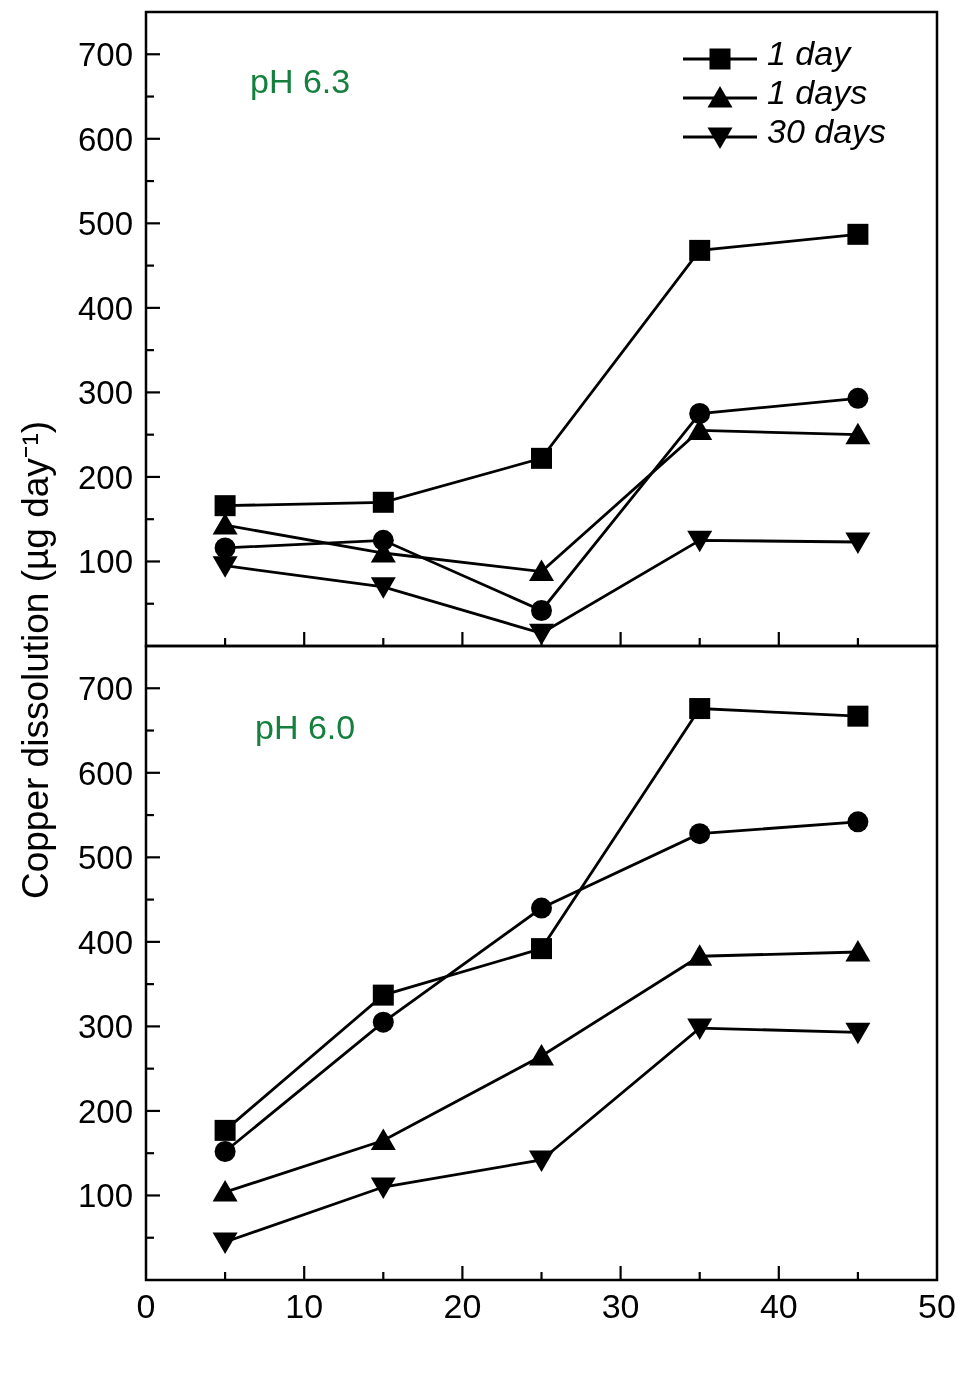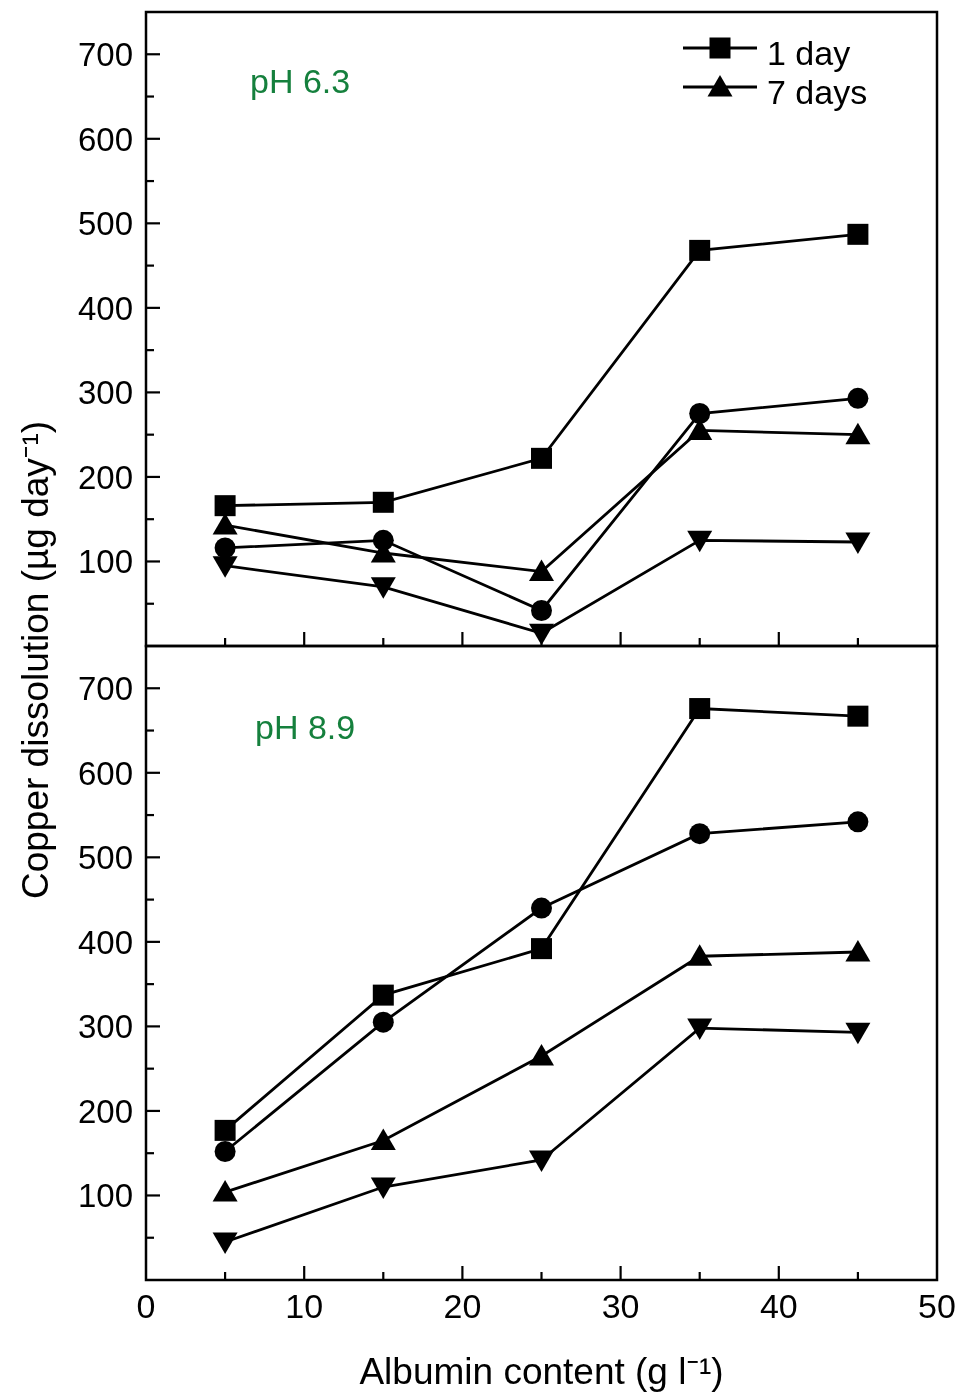--- a/index.html
+++ b/index.html
@@ -10,21 +10,21 @@
   .chart-svg{position:absolute;left:0;top:0;}
   .chart-svg text{font-family:"Liberation Sans", sans-serif;fill:#000;}
   .ph-label{position:absolute;font-size:34px;color:#15803d;}
   .ph-label-1{left:250px;top:62px;}
   .ph-label-2{left:255px;top:708px;}
   .axis-title{position:absolute;font-size:37px;color:#000;}
   .x-axis-title{left:146px;top:1344px;width:791px;text-align:center;}
   .y-axis-title{left:33px;top:660px;transform:translate(-50%,-50%) rotate(-90deg);
     white-space:nowrap;}
   .legend{position:absolute;left:683px;top:34px;}
-  .legend-row{display:flex;align-items:flex-start;height:39px;}
+  .legend-row{display:flex;align-items:flex-end;height:39px;font-style:italic;}
   .legend-label{font-size:34px;margin-left:10px;white-space:nowrap;}
   .legend-icon{display:block;}
 </style>
 </head>
 <body>
 
 <div class="figure">
 
   <svg class="chart-svg" id="chart" width="965" height="1396" viewBox="0 0 965 1396">
       <g>
@@ -160,36 +160,42 @@
           <polygon fill="#000000" stroke="none" points="383.3,1199.0133333333333 370.8,1177.5133333333333 395.8,1177.5133333333333"></polygon>
           <polygon fill="#000000" stroke="none" points="541.5,1171.9626666666666 529,1150.4626666666666 554,1150.4626666666666"></polygon>
           <polygon fill="#000000" stroke="none" points="699.7,1040.0906666666667 687.2,1018.5906666666667 712.2,1018.5906666666667"></polygon>
           <polygon fill="#000000" stroke="none" points="857.9,1044.3173333333334 845.4,1022.8173333333334 870.4,1022.8173333333334"></polygon>
         </g>
       </g>
     </svg>
 
   <div class="ph-label ph-label-1">pH 6.3</div>
 
-  <div class="ph-label ph-label-2">pH 8.9</div>
+  <div class="ph-label ph-label-2">pH 6.0</div>
 
   <div class="axis-title y-axis-title">Copper dissolution (µg day⁻¹)</div>
 
-  <div class="axis-title x-axis-title">Albumin content (g l⁻¹)</div>
 
   <div class="legend">
     <div class="legend-row">
       <svg class="legend-icon marker-slot" width="74" height="28" viewBox="0 0 74 28">
           <line x1="0" y1="14" x2="74" y2="14" stroke="#000000" stroke-width="3"></line>
           <rect fill="#000000" stroke="none" x="26.5" y="3.5" width="21" height="21"></rect>
         </svg>
       <span class="legend-label">1 day</span>
     </div>
     <div class="legend-row">
       <svg class="legend-icon marker-slot" width="74" height="28" viewBox="0 0 74 28">
           <line x1="0" y1="14" x2="74" y2="14" stroke="#000000" stroke-width="3"></line>
           <polygon fill="#000000" stroke="none" points="37,2 24.5,23.5 49.5,23.5"></polygon>
         </svg>
-      <span class="legend-label">7 days</span>
+      <span class="legend-label">1 days</span>
+    </div>
+    <div class="legend-row">
+      <svg class="legend-icon marker-slot" width="74" height="28" viewBox="0 0 74 28">
+          <line x1="0" y1="14" x2="74" y2="14" stroke="#000000" stroke-width="3"></line>
+          <polygon fill="#000000" stroke="none" points="37,26 24.5,4.5 49.5,4.5"></polygon>
+        </svg>
+      <span class="legend-label">30 days</span>
     </div>
   </div>
 
 </div>
 
 </body></html>

